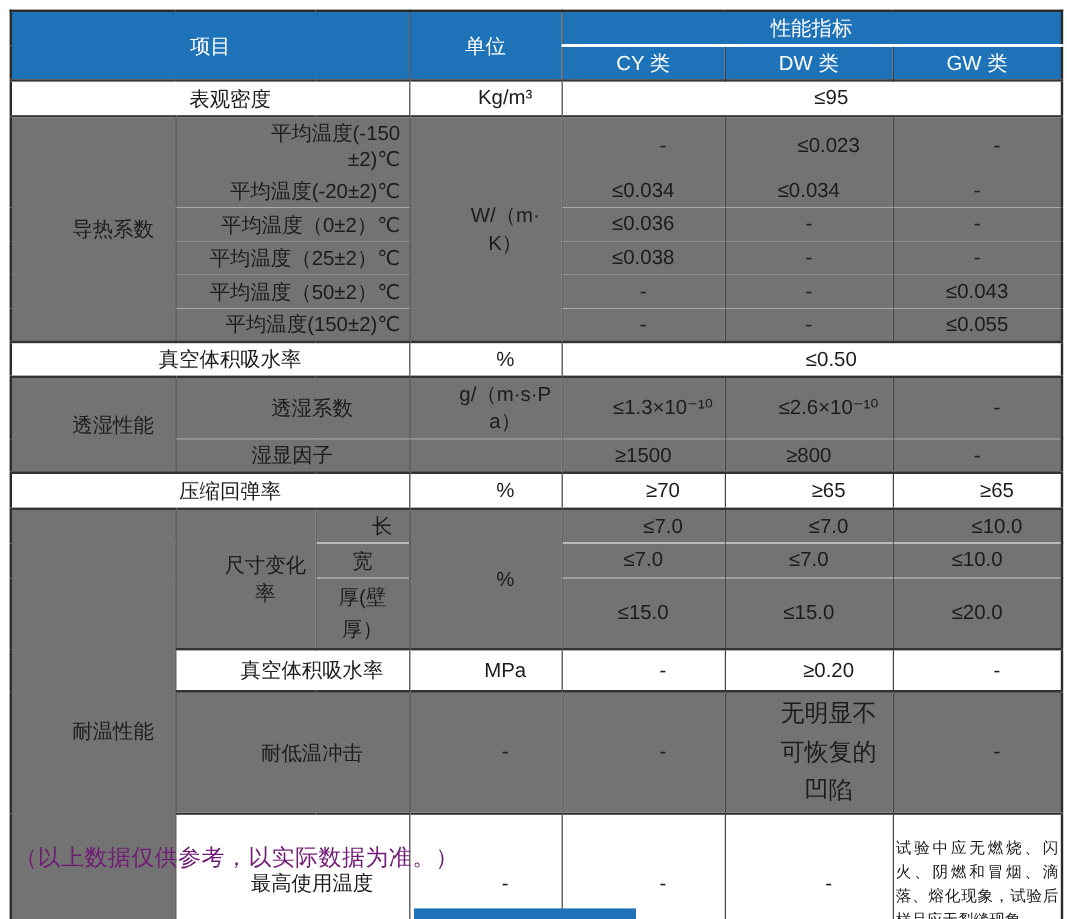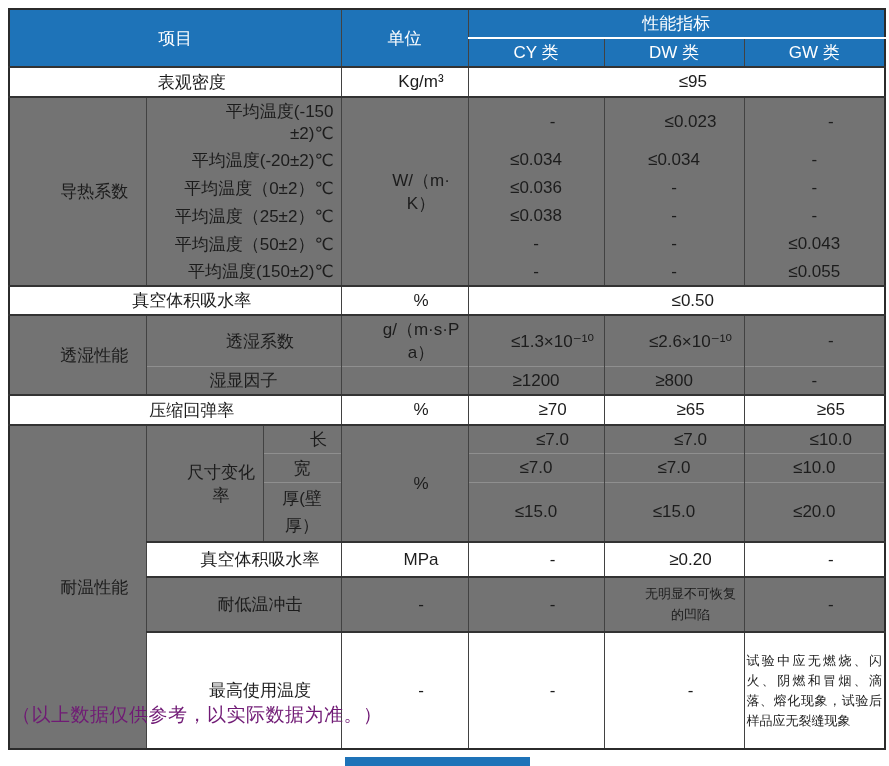--- a/index.html
+++ b/index.html
@@ -122,21 +122,21 @@
     <td rowspan="2" class="bts tint">透湿性能</td>
     <td colspan="2" class="bts tint">透湿系数</td>
     <td class="bts tint">g/（m·s·Pa）</td>
     <td class="bts tint">≤1.3×10⁻¹⁰</td>
     <td class="bts tint">≤2.6×10⁻¹⁰</td>
     <td class="bts tint">-</td>
   </tr>
   <tr style="height:28px">
     <td colspan="2" class="btg tint">湿显因子</td>
     <td class="btg tint"></td>
-    <td class="btg tint">≥1200</td>
+    <td class="btg tint">≥1500</td>
     <td class="btg tint">≥800</td>
     <td class="btg tint">-</td>
   </tr>
 
   <tr style="height:30px">
     <td colspan="3" class="bts">压缩回弹率</td>
     <td class="bts">%</td>
     <td class="bts">≥70</td>
     <td class="bts">≥65</td>
     <td class="bts">≥65</td>
@@ -169,21 +169,21 @@
     <td class="bts">MPa</td>
     <td class="bts">-</td>
     <td class="bts">≥0.20</td>
     <td class="bts">-</td>
   </tr>
 
   <tr style="height:55px">
     <td colspan="2" class="bts tint">耐低温冲击</td>
     <td class="bts tint">-</td>
     <td class="bts tint">-</td>
-    <td class="bts tint wrap2" style="font-size:13px">无明显不可恢复的凹陷</td>
+    <td class="bts tint wrap2" style="font-size:20px">无明显不可恢复的凹陷</td>
     <td class="bts tint">-</td>
   </tr>
 
   <tr style="height:117px">
     <td colspan="2" class="bts">最高使用温度</td>
     <td class="bts">-</td>
     <td class="bts">-</td>
     <td class="bts">-</td>
     <td class="bts small-just">试验中应无燃烧、闪火、阴燃和冒烟、滴落、熔化现象，试验后样品应无裂缝现象</td>
   </tr>

